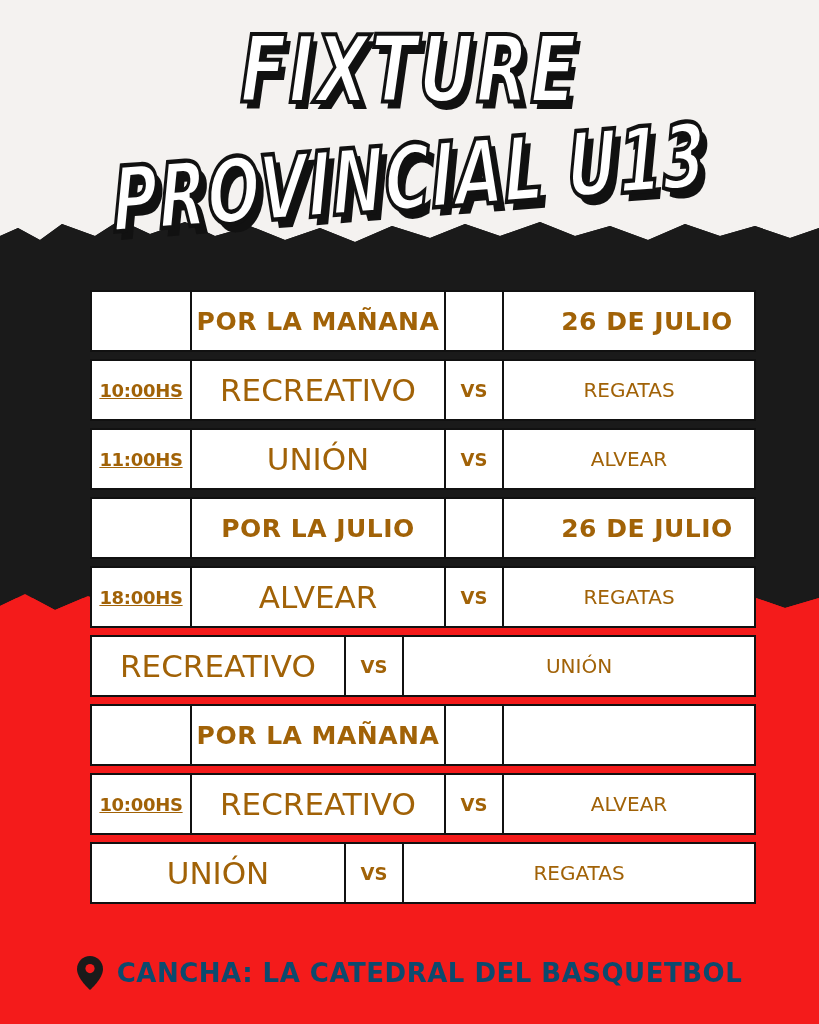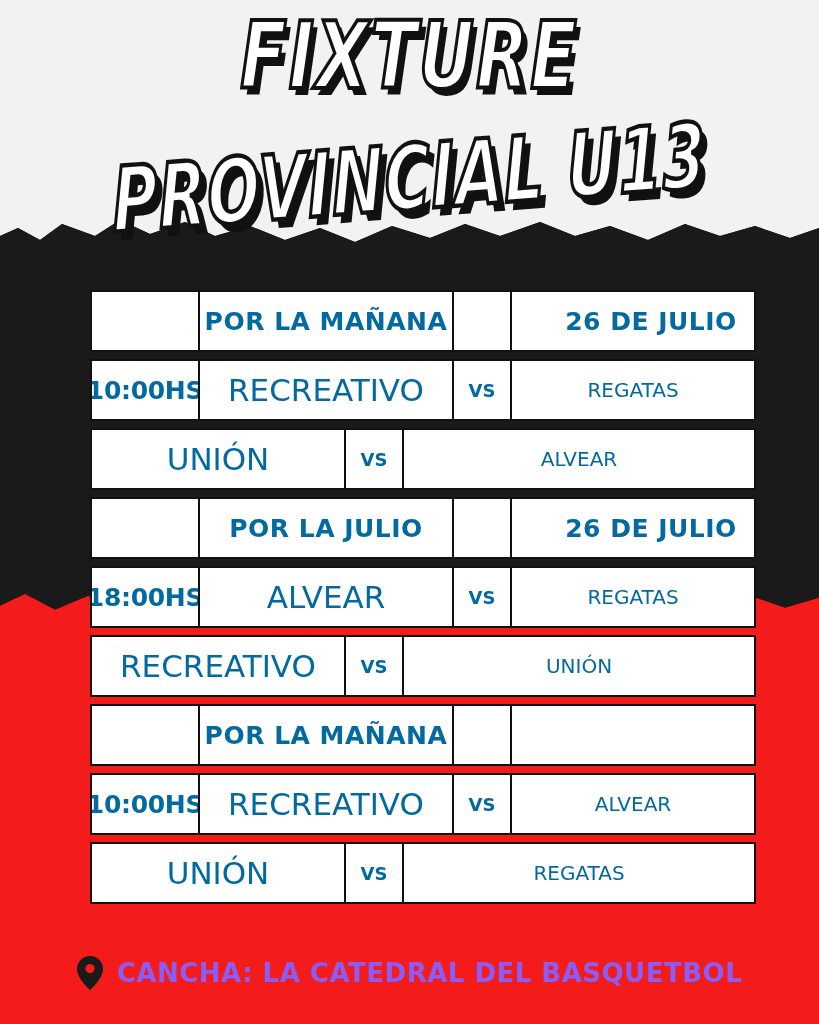--- a/index.html
+++ b/index.html
@@ -44,21 +44,21 @@
       radial-gradient(circle at 78% 30%, rgba(255,255,255,.05) 0 3px, transparent 4px),
       radial-gradient(circle at 64% 80%, rgba(255,255,255,.04) 0 5px, transparent 6px),
       radial-gradient(circle at 25% 88%, rgba(255,255,255,.03) 0 4px, transparent 5px),
       linear-gradient(115deg, rgba(255,255,255,.035) 0 2px, transparent 2px 60px),
       linear-gradient(200deg, rgba(0,0,0,.25) 0 3px, transparent 3px 80px);
     pointer-events: none;
   }
 
   
   .title-wrap {
-    position: absolute; left: 0; top: 14px; width: 100%;
+    position: absolute; left: 0; top: 28px; width: 100%;
     text-align: center;
     z-index: 5;
   }
   .title-1 {
     font-family: "DejaVu Sans", sans-serif;
     font-weight: bold;
     font-style: italic;
     font-size: 68px;
     letter-spacing: 2px;
     color: #ffffff;
@@ -102,25 +102,25 @@
     height: 62px;
     background: #ffffff;
     border: 2px solid #111;
     margin-bottom: 7px;
   }
   .cell {
     display: flex;
     align-items: center;
     justify-content: center;
     font-family: "DejaVu Sans", sans-serif;
-    color: #0369a1;
+    color: #a16207;
     text-align: center;
     overflow: hidden;
   }
-  .c-time  { width: 108px; border-right: 2px solid #111; font-size: 25px; font-weight: bold; letter-spacing: -.3px; }
+  .c-time  { width: 100px; border-right: 2px solid #111; font-size: 18px; font-weight: bold; letter-spacing: -.3px; text-decoration: underline; }
   .c-home  { width: 254px; border-right: 2px solid #111; font-size: 31px; }
   .c-vs    { width: 58px;  border-right: 2px solid #111; font-size: 18px; font-weight: bold; }
   .c-away  { flex: 1; font-size: 20px; }
 
   .row.header .c-time { border-right: 2px solid #111; }
   .row.header .c-home { font-weight: bold; font-size: 25px; letter-spacing: .5px; }
   .row.header .c-away { font-weight: bold; font-size: 25px; letter-spacing: .5px; padding-left: 36px; }
 
   
   .footer {
@@ -134,21 +134,21 @@
   }
   .pin {
     width: 26px; height: 34px;
     display: block;
   }
   .footer-text {
     font-family: "DejaVu Sans", sans-serif;
     font-weight: bold;
     font-size: 26px;
     letter-spacing: .5px;
-    color: #8b5cf6;
+    color: #0c4a6e;
     white-space: nowrap;
   }
 </style>
 </head>
 <body>
 
 <div class="poster">
 
   <div class="band-top"></div>
   <div class="band-black"></div>
@@ -180,20 +180,21 @@
         <div class="cell c-vs"></div>
         <div class="cell c-away">26 DE JULIO</div>
       </div>
       <div class="row">
         <div class="cell c-time">10:00HS</div>
         <div class="cell c-home">RECREATIVO</div>
         <div class="cell c-vs">VS</div>
         <div class="cell c-away">REGATAS</div>
       </div>
       <div class="row">
+        <div class="cell c-time">11:00HS</div>
         <div class="cell c-home">UNIÓN</div>
         <div class="cell c-vs">VS</div>
         <div class="cell c-away">ALVEAR</div>
       </div>
       <div class="row header">
         <div class="cell c-time"></div>
         <div class="cell c-home">POR LA JULIO</div>
         <div class="cell c-vs"></div>
         <div class="cell c-away">26 DE JULIO</div>
       </div>

